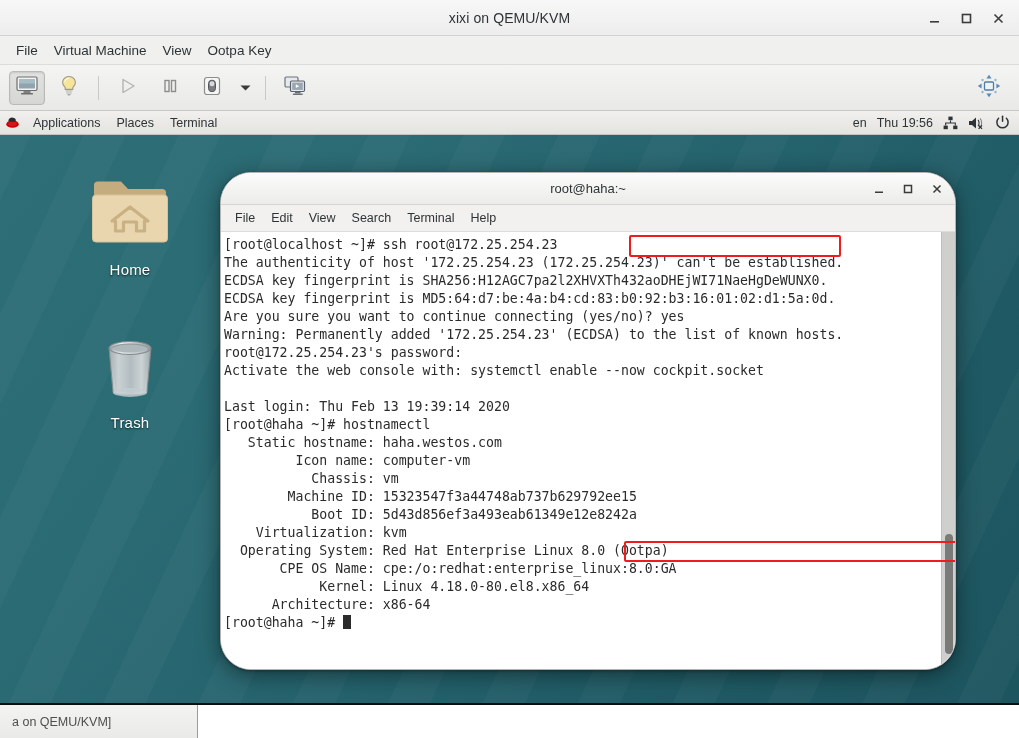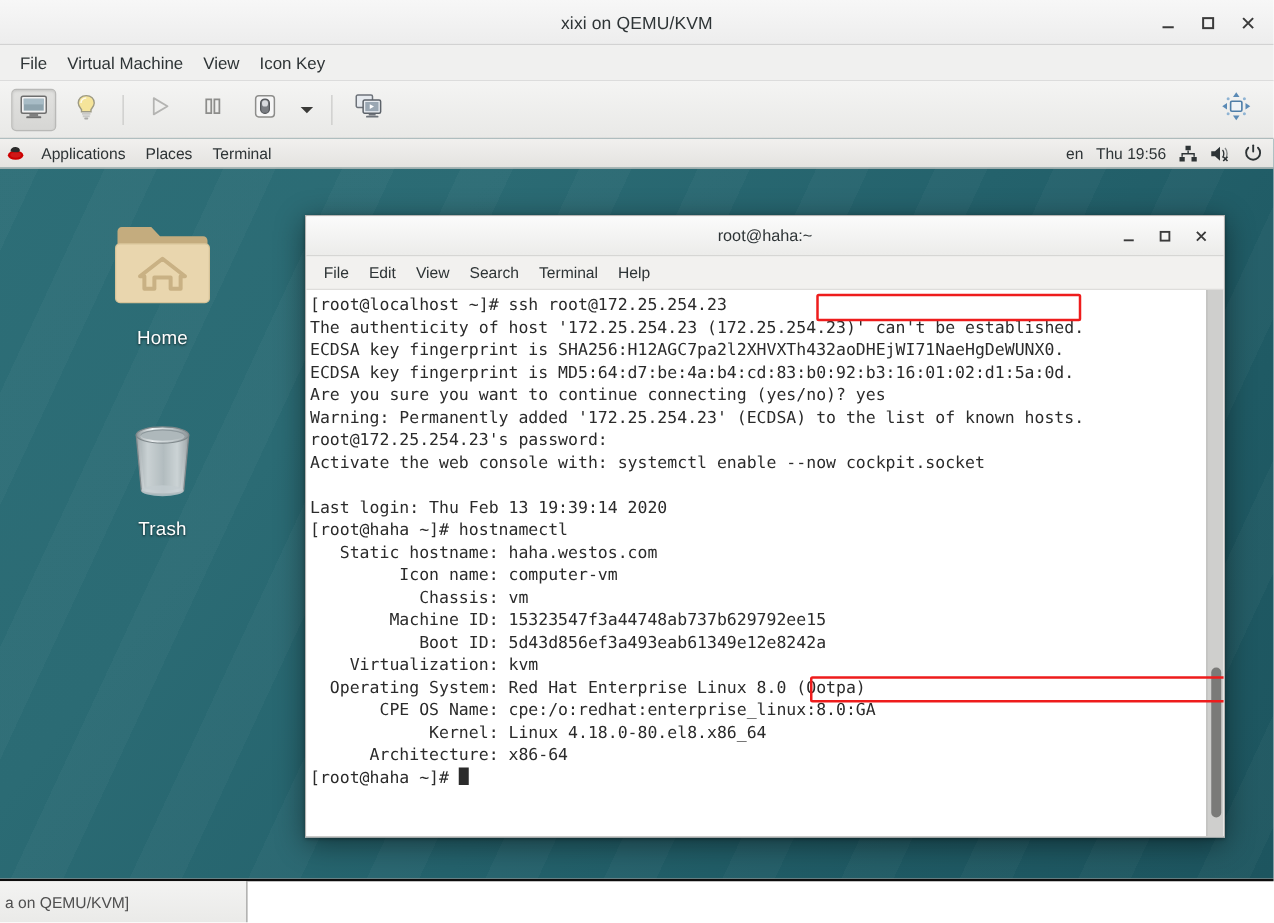--- a/index.html
+++ b/index.html
@@ -154,21 +154,21 @@
 
   
   .vm-bottom {
     position: absolute; left: 0; top: 703px; width: 1019px; height: 35px;
     background: #ffffff; border-top: 2px solid #0d0d0d;
     display: flex; align-items: stretch;
   }
   .bottom-task {
     width: 198px; background: linear-gradient(to bottom,#f3f3f2,#eaeae8);
     border-right: 1px solid #9c9c9a;
-    display: flex; align-items: center; padding-left: 4px;
+    display: flex; align-items: center; padding-left: 12px;
     font-size: 12.5px; color: #4f4f4f; overflow: hidden; white-space: nowrap;
     cursor: default;
   }
   .bottom-rest {
     flex: 1 1 auto; background: linear-gradient(to bottom,#efefee,#e3e3e1);
     position: relative; display: flex; align-items: center; justify-content: flex-end;
   }
   .watermark {
     font-size: 15px; color: #c3c3c1; letter-spacing: .3px;
     margin-right: 6px; user-select: none; white-space: nowrap;
@@ -201,21 +201,21 @@
             <path d="M2.5 2.5 L10.5 10.5 M10.5 2.5 L2.5 10.5" stroke="#3b3b3b" stroke-width="1.6" fill="none"></path>
           </svg>
       </div>
     </div>
   </div>
 
   <div class="vm-menubar">
     <div class="vm-menu-item">File</div>
     <div class="vm-menu-item">Virtual Machine</div>
     <div class="vm-menu-item">View</div>
-    <div class="vm-menu-item">Icon Key</div>
+    <div class="vm-menu-item">Ootpa Key</div>
   </div>
 
   <div class="vm-toolbar">
     <div class="tb-btn active">
       <span>
         <svg width="22" height="19" viewBox="0 0 22 19">
           <rect x="1" y="1" width="20" height="13.5" rx="1.4" fill="#f2f2f2" stroke="#6e6e6e" stroke-width="1.2"></rect>
           <rect x="3" y="3" width="16" height="9.5" fill="#8fa4ae"></rect>
           <rect x="3" y="3" width="16" height="4.5" fill="#a8bcc6"></rect>
           <rect x="7.5" y="15" width="7" height="2" fill="#808080"></rect>
@@ -372,21 +372,21 @@
           <path d="M28 26 L31.5 64 C31.5 67 60.5 67 60.5 64 L64 26 Z" fill="#aab5b9" opacity=".45"></path>
           <ellipse cx="46" cy="22" rx="21" ry="6.5" fill="url(#rimG)" stroke="#7f888b" stroke-width="1"></ellipse>
           <ellipse cx="46" cy="22" rx="17.5" ry="4.6" fill="#8d989c"></ellipse>
           <ellipse cx="46" cy="23" rx="17.5" ry="4.6" fill="#cfd7da" opacity=".5"></ellipse>
           <ellipse cx="46" cy="66.5" rx="17" ry="4.4" fill="#c3ccd0" opacity=".8"></ellipse>
         </svg>
       </span>
       <div class="lbl">Trash</div>
     </div>
 
-    <div class="term-win" style="left:244px; top:61px;">
+    <div class="term-win" style="left:220px; top:61px;border-radius:31px;">
       <div class="term-titlebar">
         <div class="term-title">root@haha:~</div>
         <div class="term-wc">
           <div class="wc-btn">
             <svg width="12" height="12" viewBox="0 0 12 12">
                 <rect x="2" y="8.5" width="8" height="1.5" fill="#3b3b3b"></rect>
               </svg>
           </div>
           <div class="wc-btn">
             <svg width="12" height="12" viewBox="0 0 12 12">

